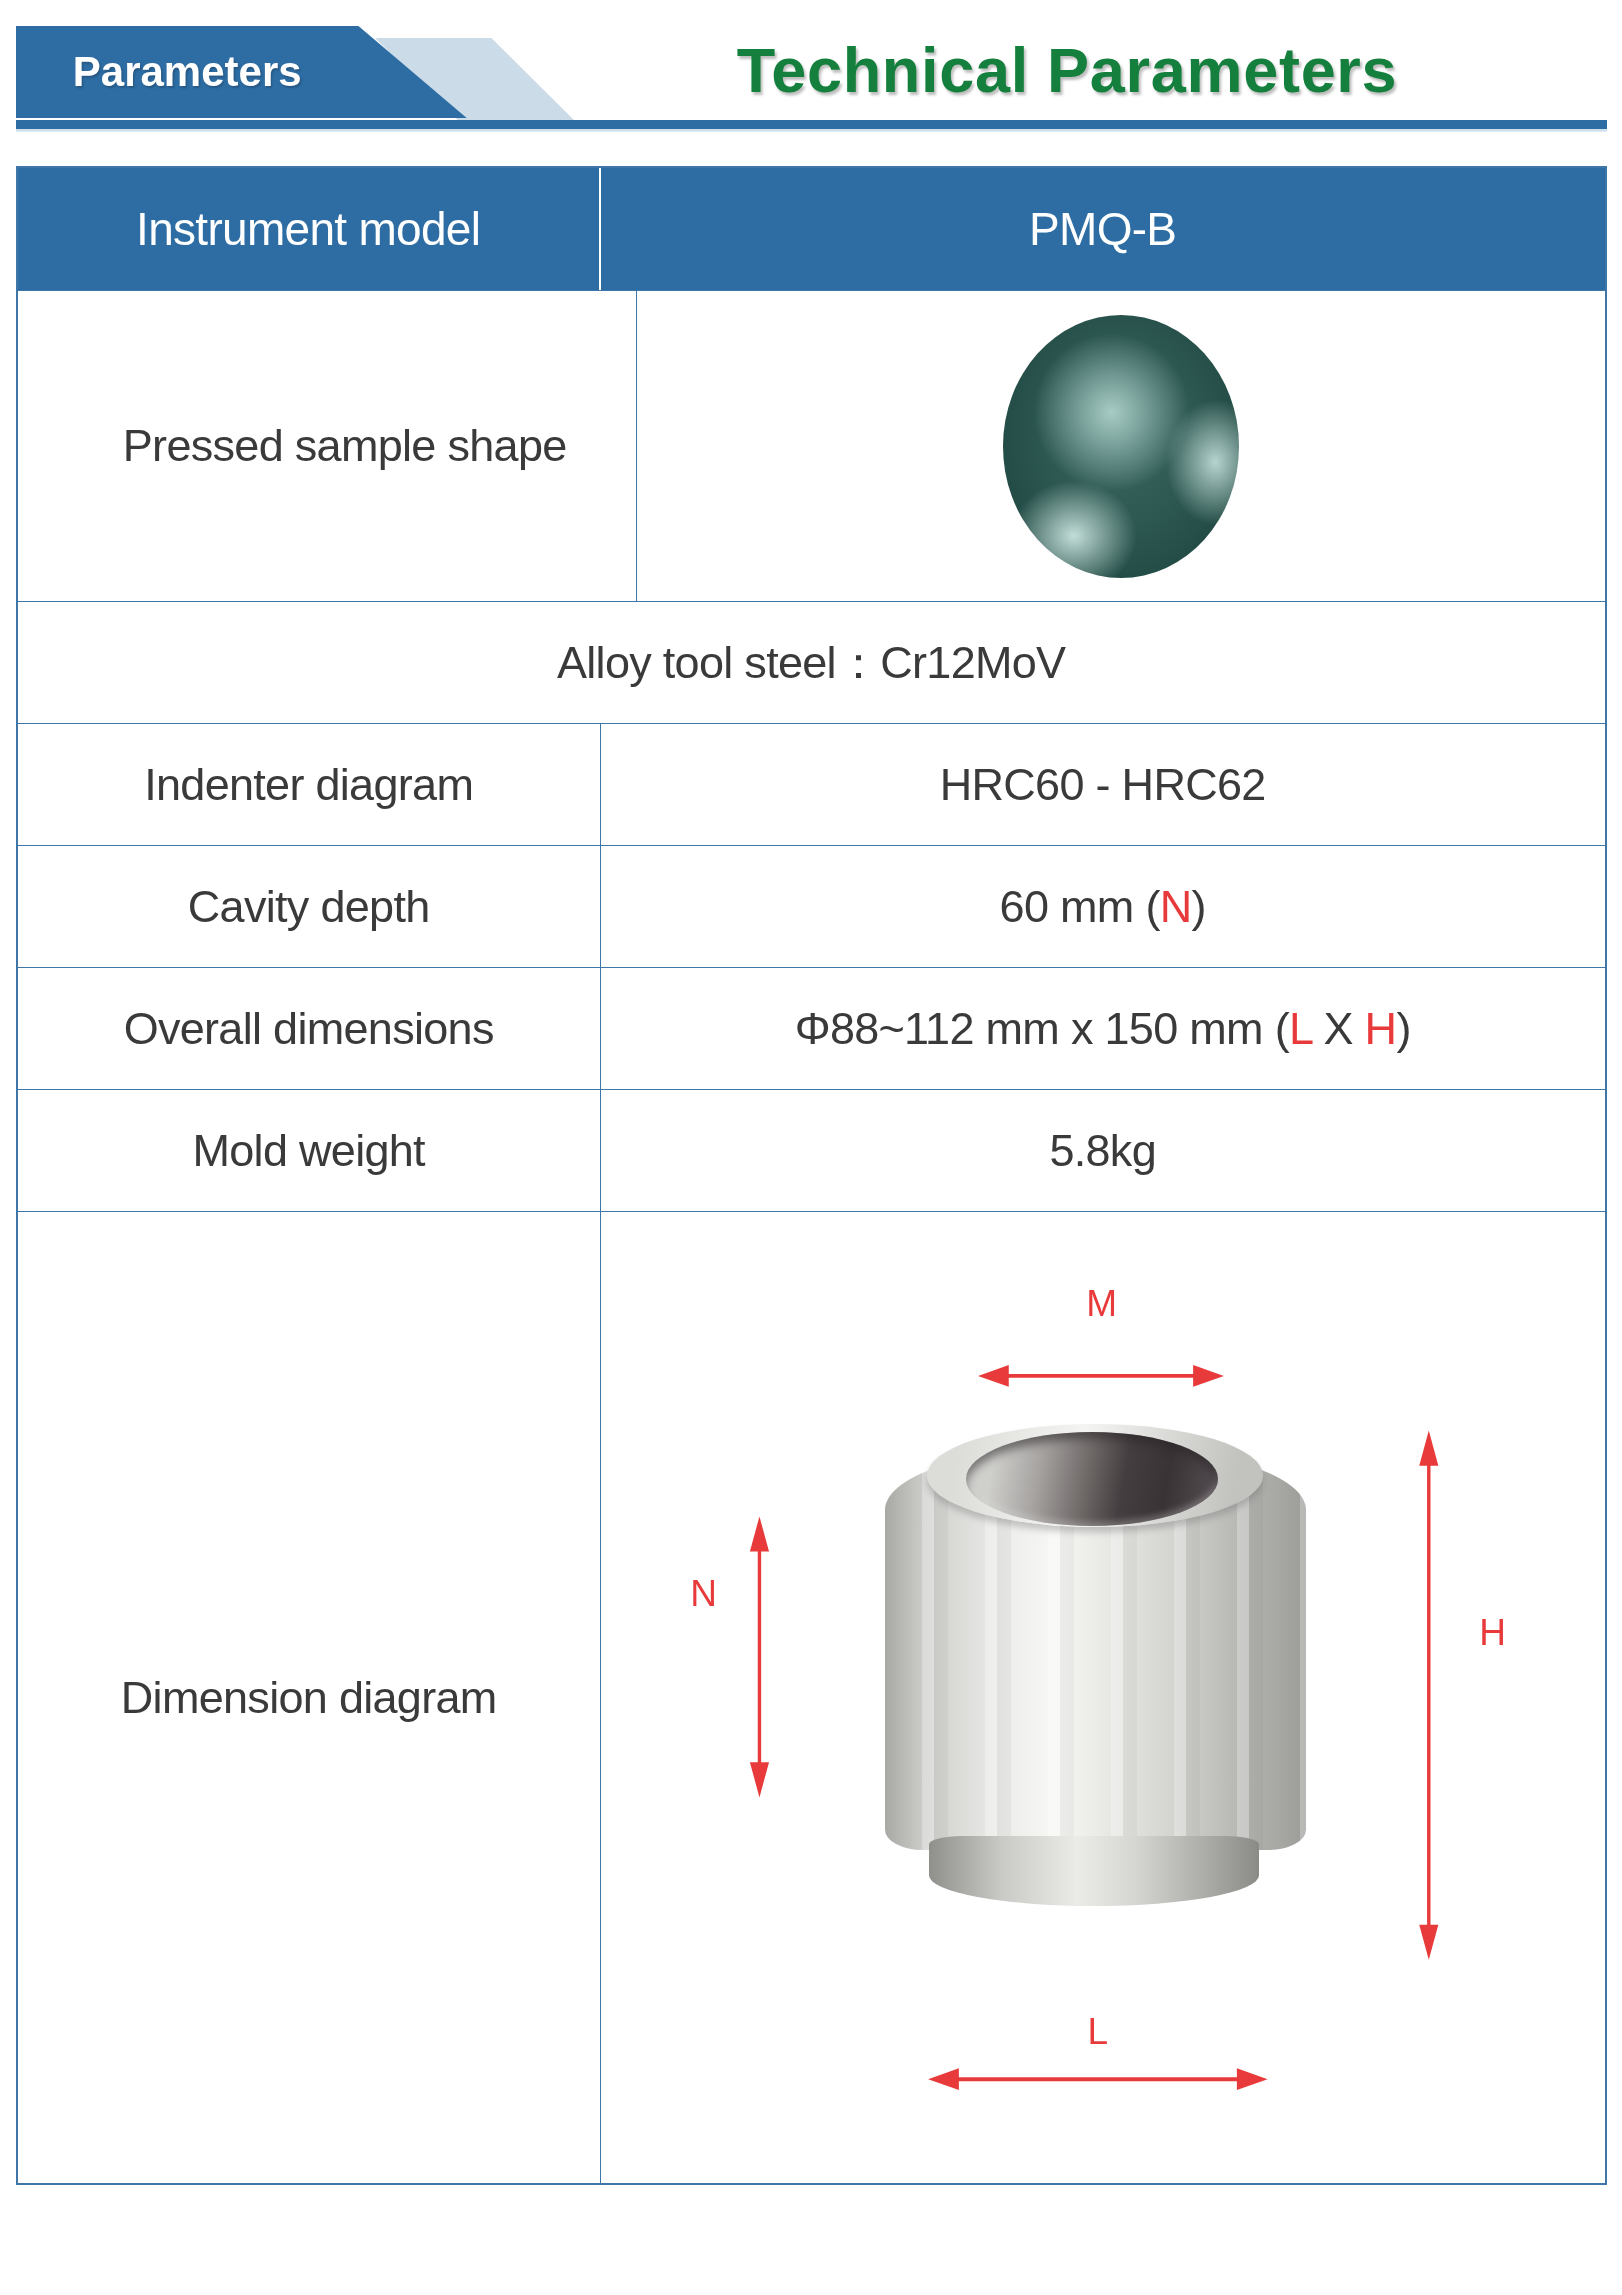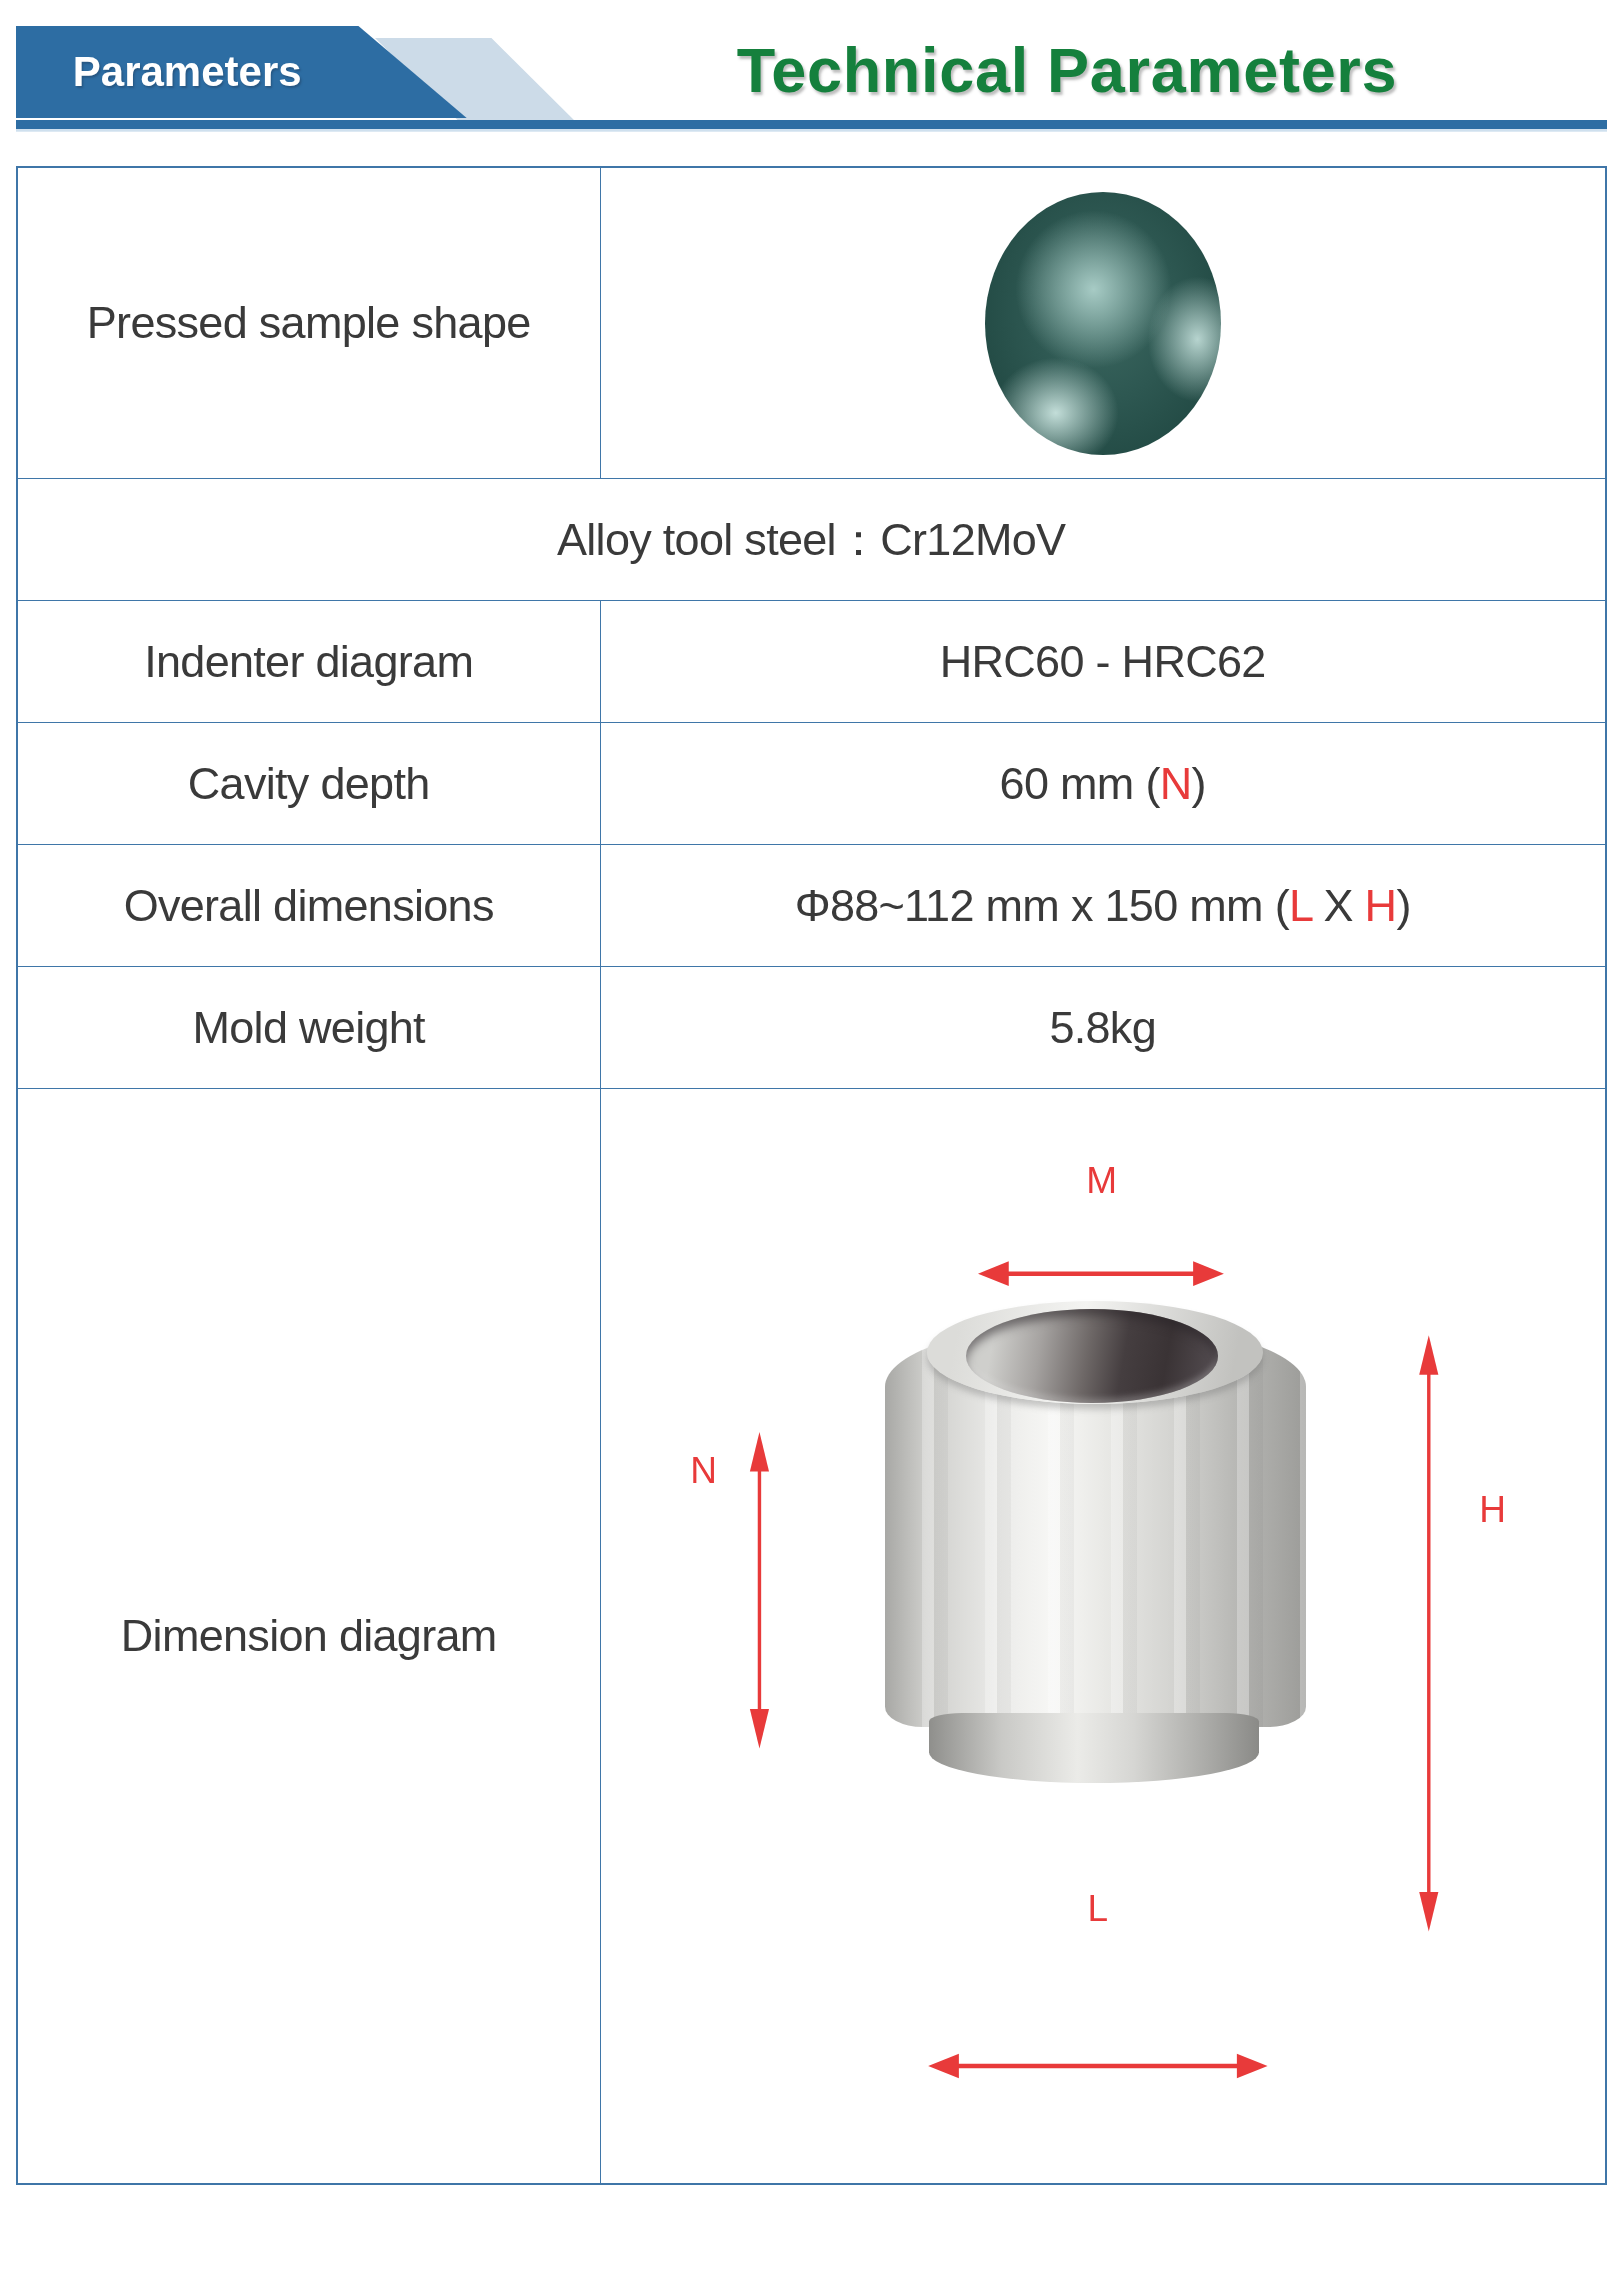--- a/index.html
+++ b/index.html
@@ -57,21 +57,21 @@
   .cell { display:flex; align-items:center; justify-content:center; }
   .cell.lab { width:583px; flex:none; border-right:1.4px solid #3f76a8; }
   .cell.val { flex:1; position:relative; }
   .cell span { font-size:45px; letter-spacing:-0.7px; }
   .red { color:#e83a3a; }
 
   .row.hdr { height:123px; background:#2d6da3; }
   .row.hdr .cell span { color:#ffffff; font-size:46px; }
   .row.hdr .cell.lab { border-right:2.7px solid #ffffff; }
 
-  .row.r-shape { height:311px; }
+  .row.r-shape { height:311px;padding-left:36px; }
   .row.r-txt { height:122px; }
 
   
   .sphere {
     width:236px; height:263px; border-radius:50%;
     background:
       radial-gradient(ellipse 38% 30% at 30% 84%, rgba(203,229,224,.95), rgba(203,229,224,0) 70%),
       radial-gradient(ellipse 30% 34% at 90% 56%, rgba(198,226,221,.9), rgba(198,226,221,0) 70%),
       radial-gradient(ellipse 44% 40% at 46% 37%, #a7cbc5, rgba(167,203,197,0) 75%),
       radial-gradient(ellipse at 50% 45%, #3c6861 0%, #2d5751 45%, #234b45 75%, #1f443e 100%);
@@ -114,20 +114,28 @@
 
 <div class="tab-light"></div>
 <div class="tab-dark">
   <span>Parameters</span>
 </div>
 <div class="banner-bar"></div>
 <div class="page-title">Technical Parameters</div>
 
 <div class="tbl">
 
+  <div class="row hdr">
+    <div class="cell lab">
+        <span>Instrument model</span>
+      </div>
+    <div class="cell val">
+        <span>PMQ-B</span>
+      </div>
+  </div>
 
   <div class="row r-shape">
     <div class="cell lab">
         <span>Pressed sample shape</span>
       </div>
     <div class="cell val">
       <div class="sphere"></div>
     </div>
   </div>
 

